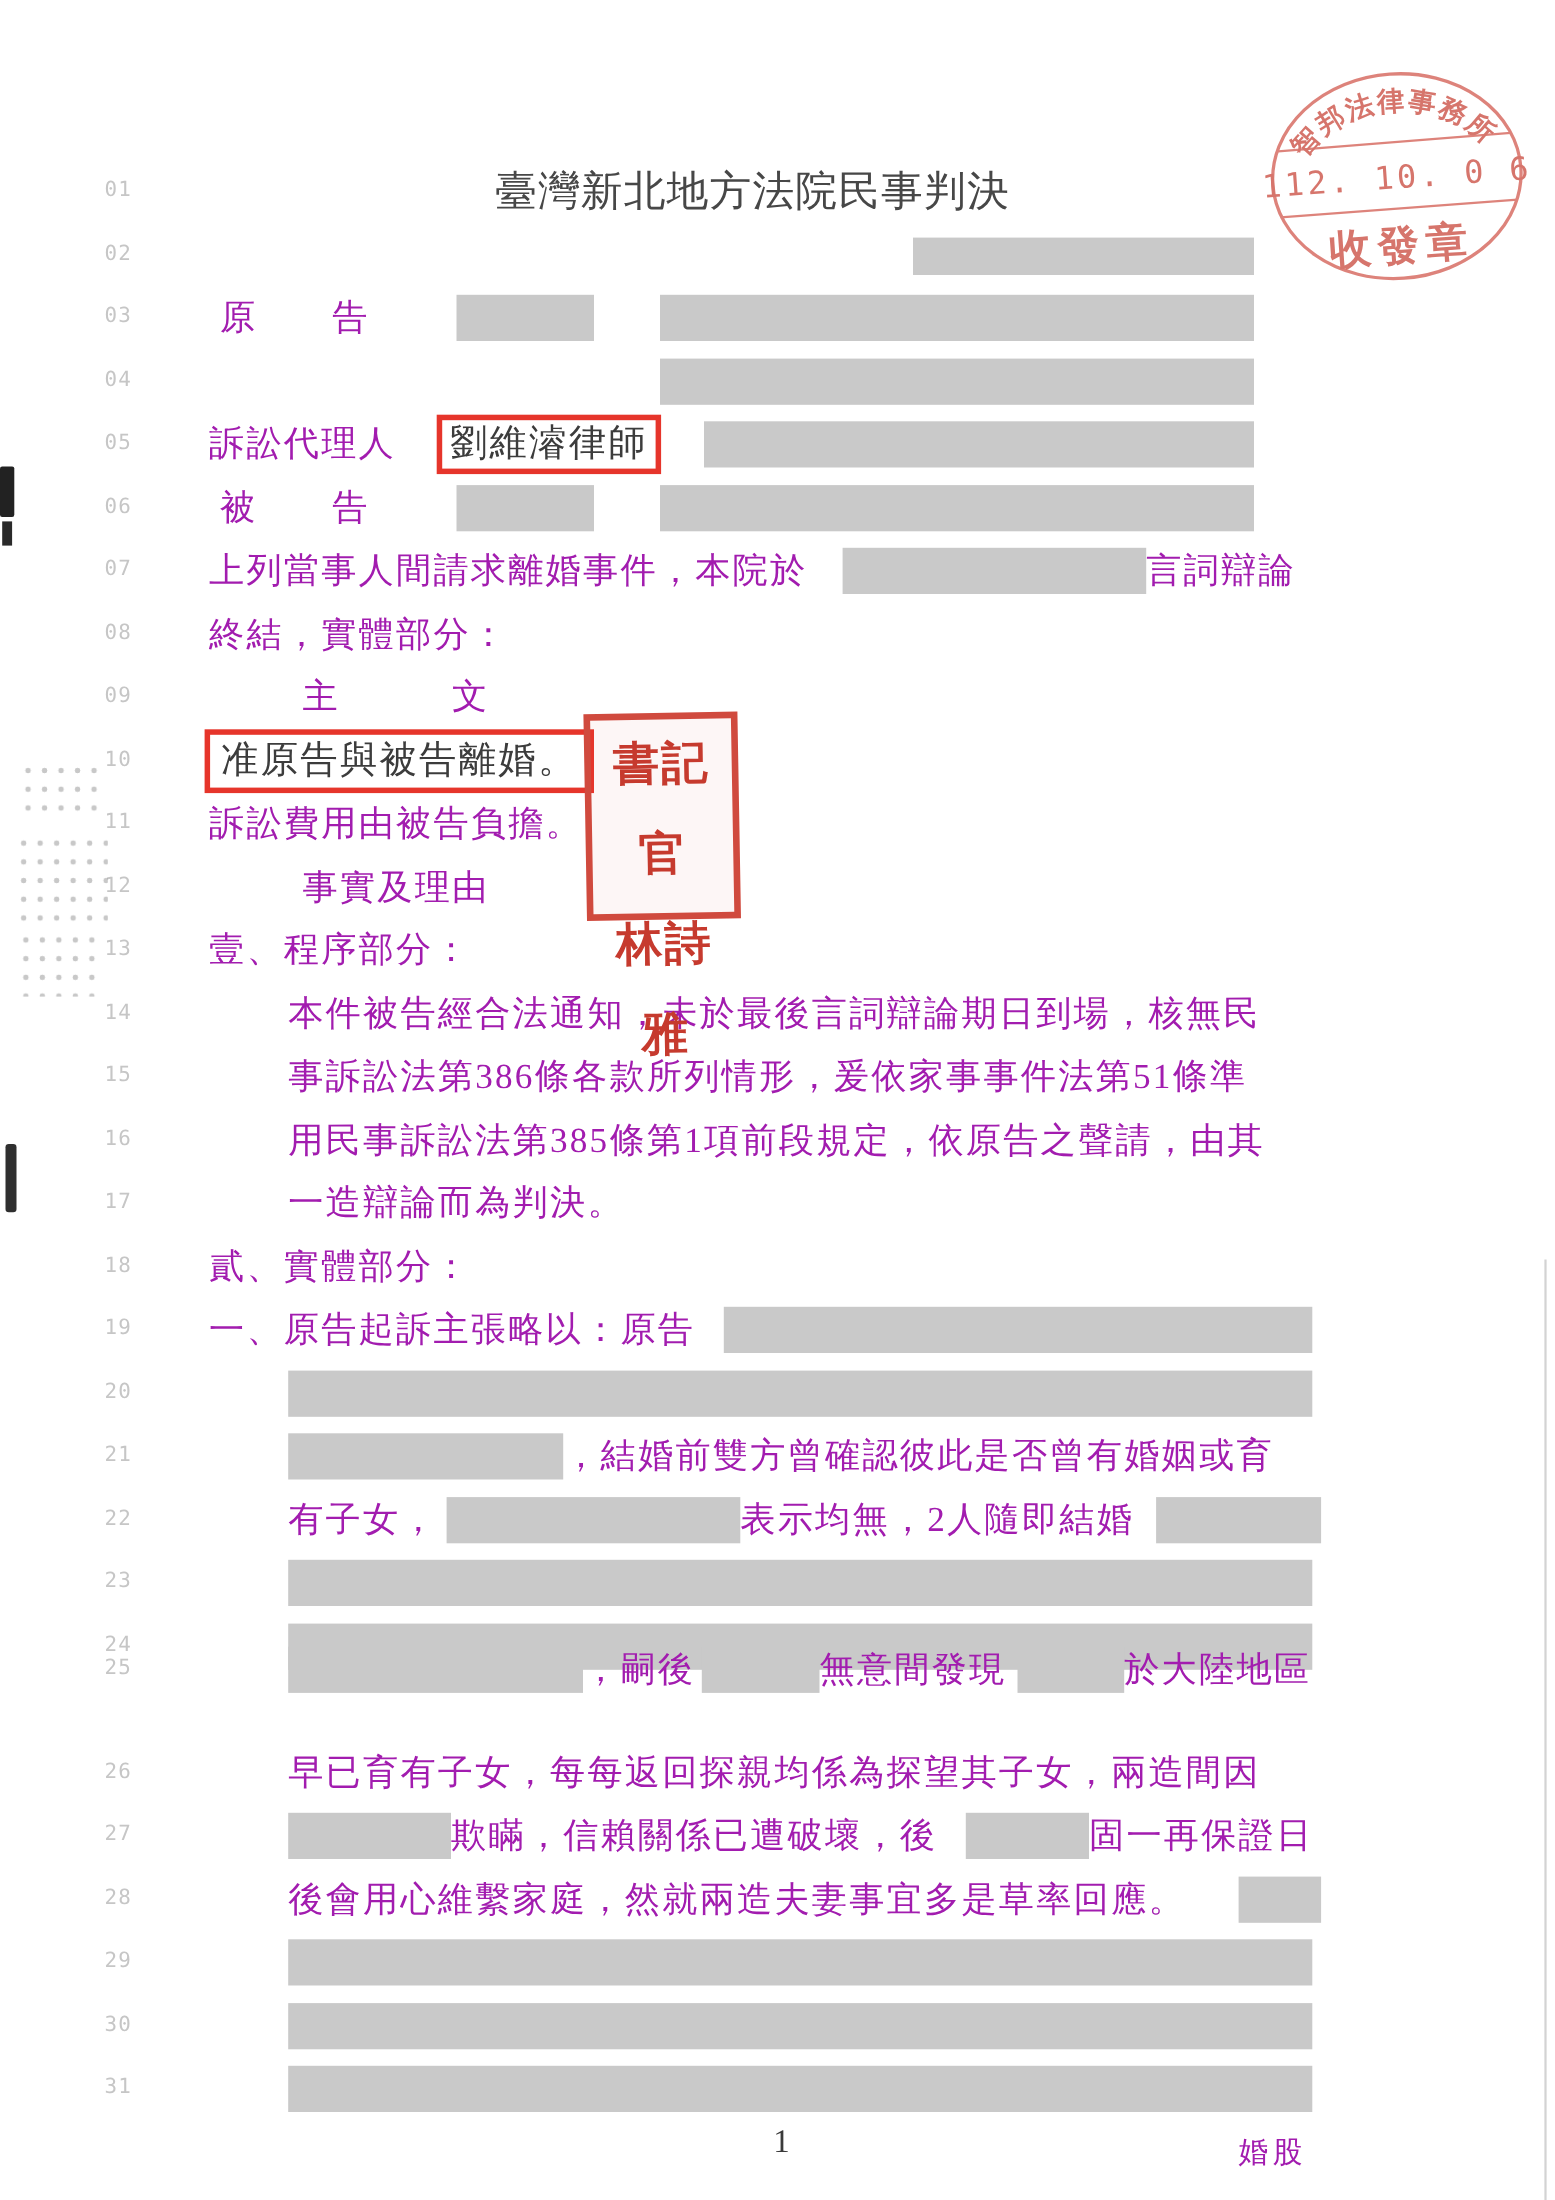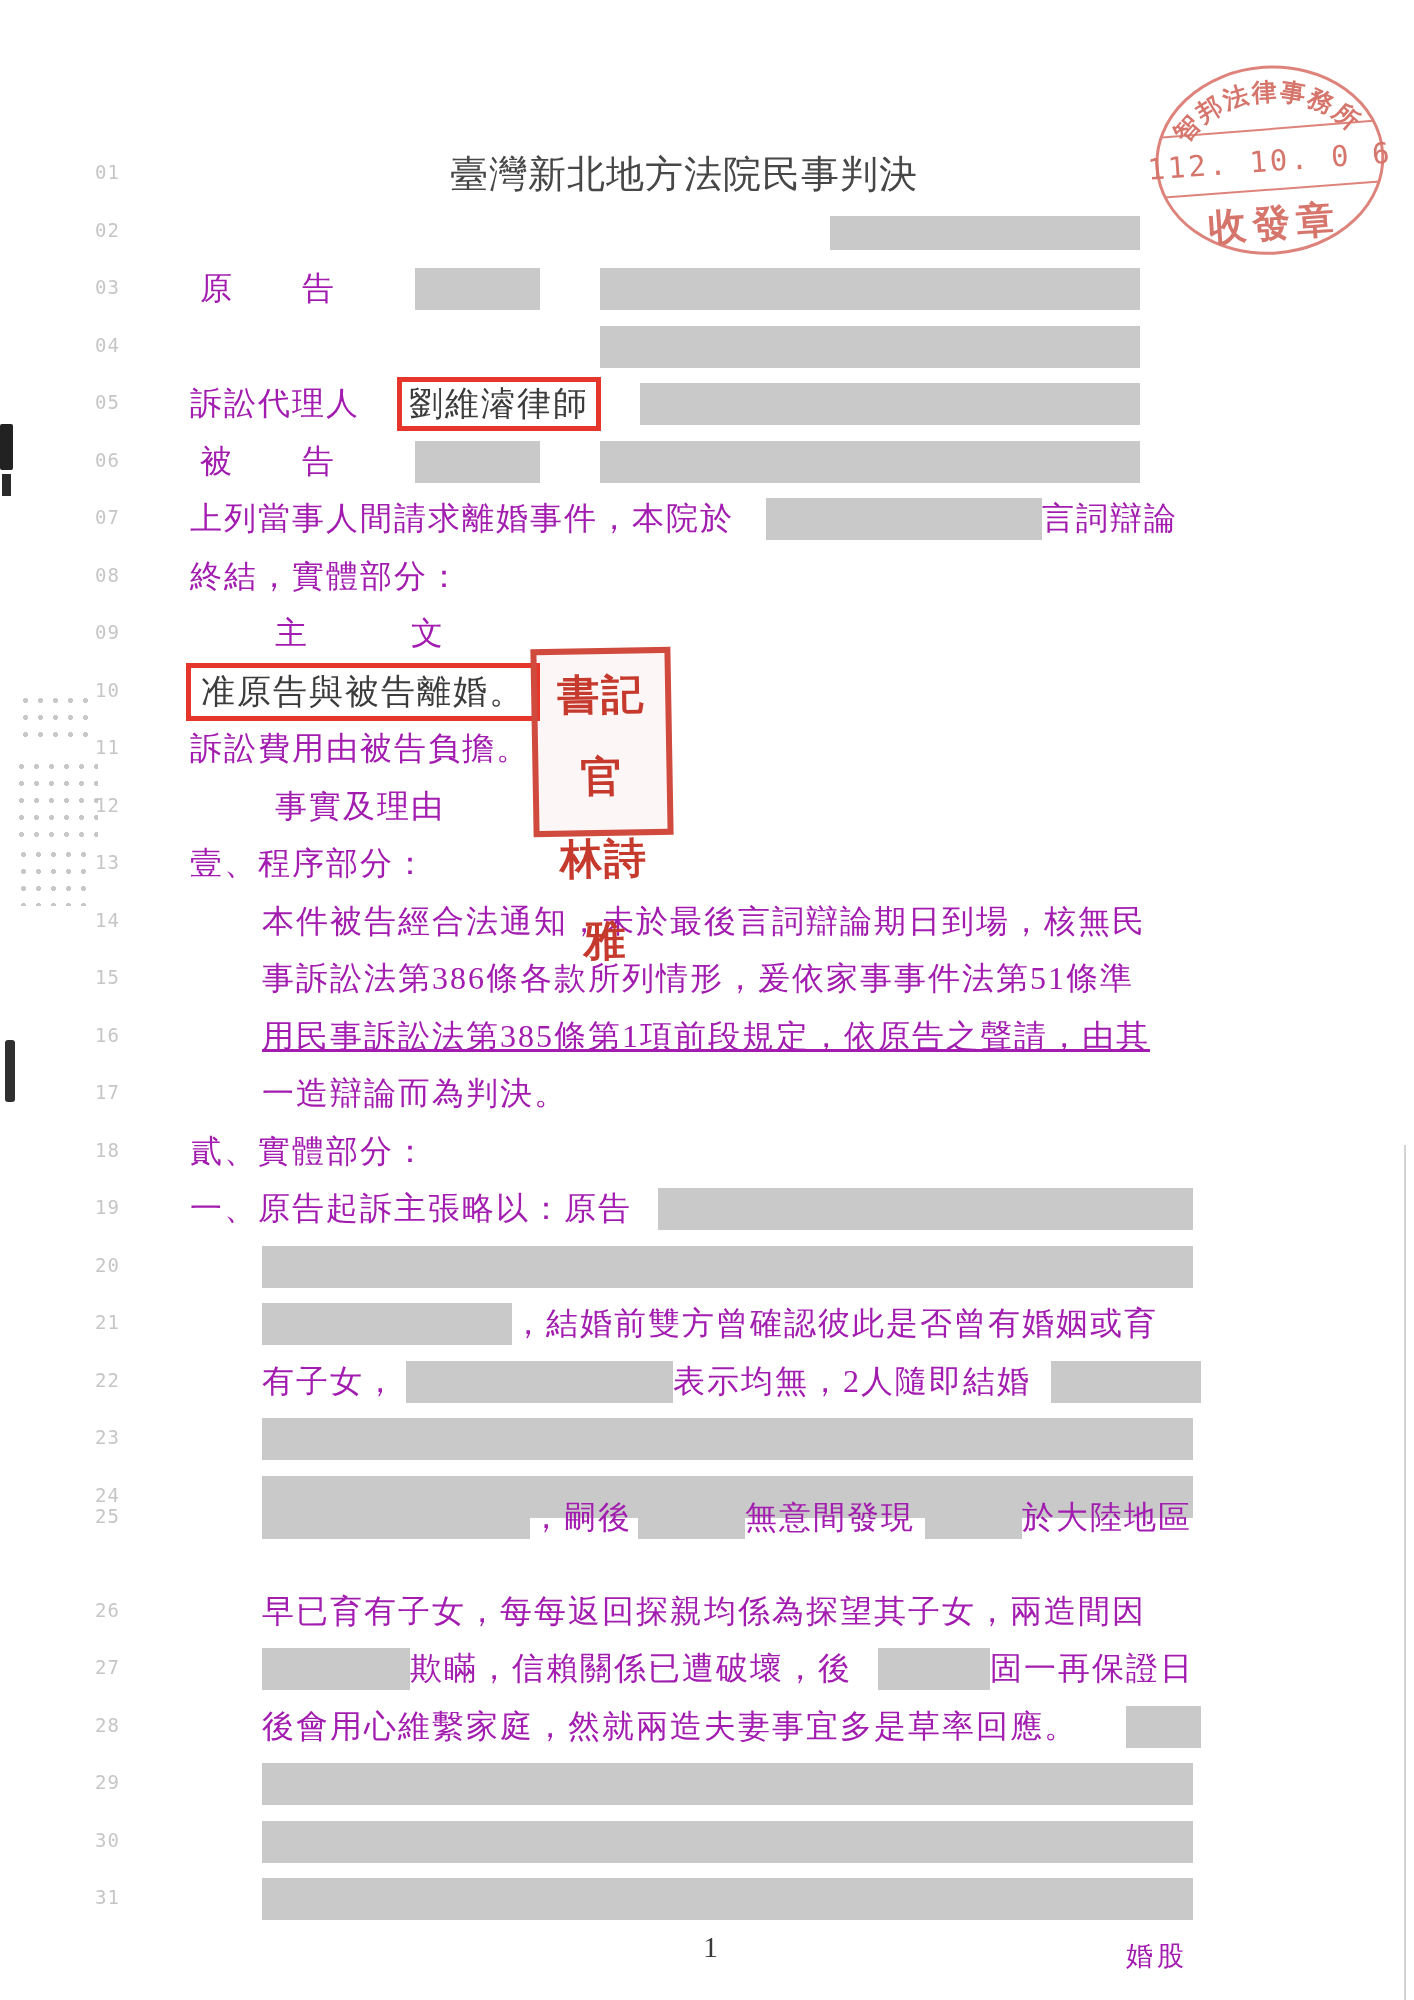--- a/index.html
+++ b/index.html
@@ -96,21 +96,21 @@
       <div class="line-row" style="top: 897.5px;">
         <span class="line-no">14</span>
         <span class="seg-text" style="left: 262px;">本件被告經合法通知，未於最後言詞辯論期日到場，核無民</span>
       </div>
       <div class="line-row" style="top: 955px;">
         <span class="line-no">15</span>
         <span class="seg-text" style="left: 262px;">事訴訟法第386條各款所列情形，爰依家事事件法第51條準</span>
       </div>
       <div class="line-row" style="top: 1012.5px;">
         <span class="line-no">16</span>
-        <span class="seg-text" style="left: 262px; text-decoration: underline;">用民事訴訟法第385條第1項前段規定，依原告之聲請，由其</span>
+        <span class="seg-text" style="left: 262px;">用民事訴訟法第385條第1項前段規定，依原告之聲請，由其</span>
       </div>
       <div class="line-row" style="top: 1070px;">
         <span class="line-no">17</span>
         <span class="seg-text" style="left: 262px;">一造辯論而為判決。</span>
       </div>
       <div class="line-row" style="top: 1127.5px;">
         <span class="line-no">18</span>
         <span class="seg-text" style="left: 190px;">貳、實體部分：</span>
       </div>
       <div class="line-row" style="top: 1185px;">

